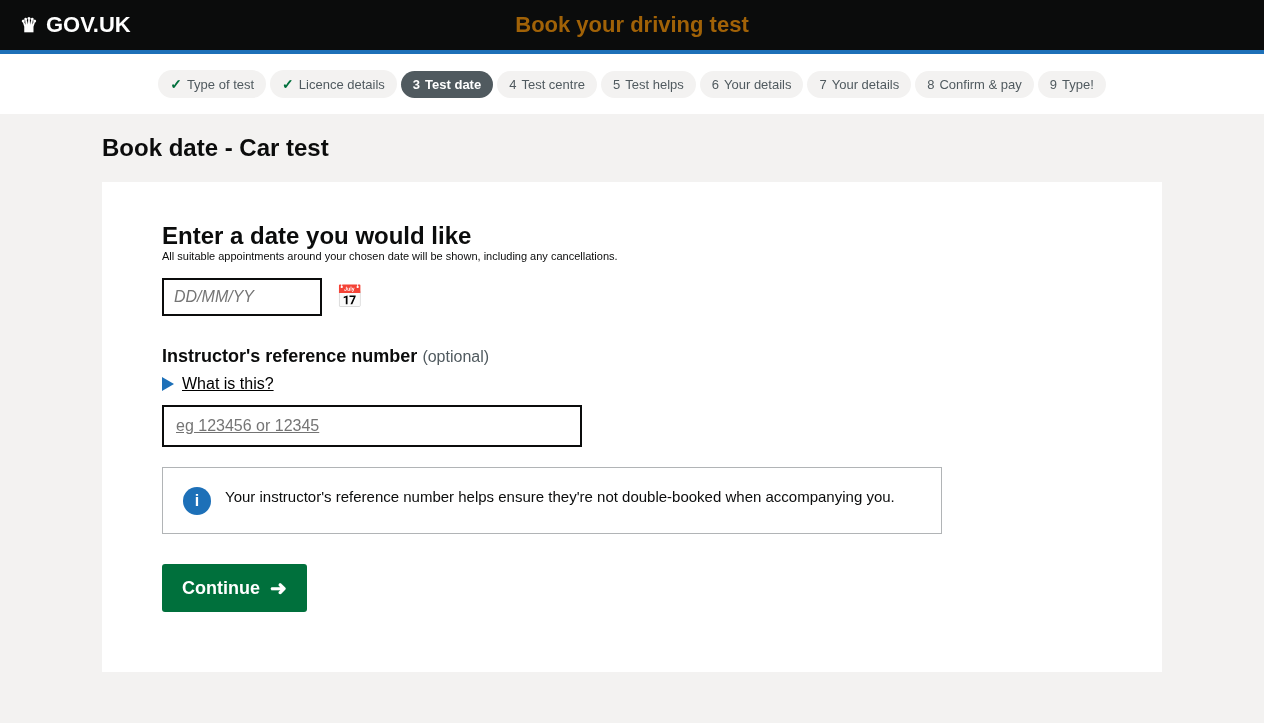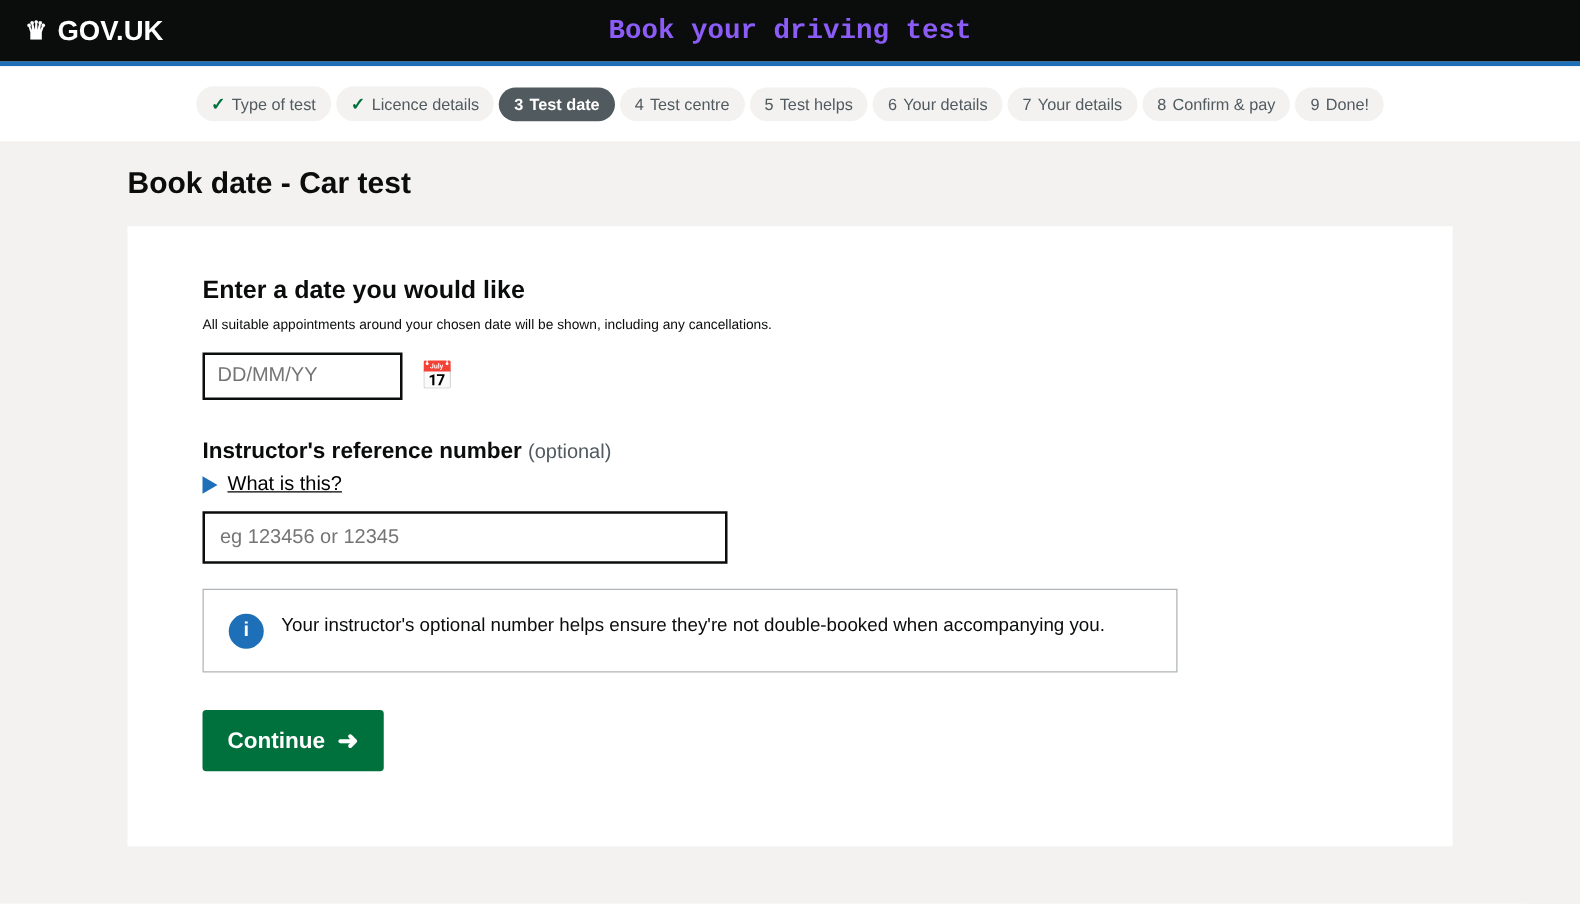--- a/index.html
+++ b/index.html
@@ -24,22 +24,21 @@
       color: white;
       font-size: 22px;
       font-weight: bold;
     }
     .crown-icon {
       font-size: 20px;
     }
     .header-title {
       font-size: 22px;
       font-weight: bold;
-      color: #8b5cf6;
-      font-family: Liberation Mono, monospace;
+      color: #a16207;
     }
 
     
     .progress-bar-top {
       height: 4px;
       background: #1d70b8;
       width: 100%;
     }
 
     
@@ -101,24 +100,23 @@
     }
 
     
     .form-card {
       background: white;
       padding: 40px 60px 60px 60px;
       max-width: 1100px;
     }
 
     .form-section-title {
-      font-size: 20px;
-      font-weight: bold;
-      color: #0b0c0c;
-      margin-bottom: 10px;
+      font-size: 24px;
+      font-weight: bold;
+      color: #0b0c0c;
     }
     .form-hint {
       font-size: 11px;
       color: #0b0c0c;
       margin-bottom: 16px;
     }
 
     
     .date-input-row {
       display: flex;
@@ -126,20 +124,21 @@
       gap: 10px;
       margin-bottom: 30px;
     }
     .date-input {
       border: 2px solid #0b0c0c;
       padding: 8px 10px;
       font-size: 16px;
       width: 160px;
       color: #701a75;
       outline: none;
+      font-style: italic;
     }
     .calendar-icon-btn {
       background: none;
       border: none;
       cursor: pointer;
       font-size: 22px;
       color: #0b0c0c;
       padding: 4px;
     }
 
@@ -184,20 +183,21 @@
     
     .instructor-input {
       border: 2px solid #0b0c0c;
       padding: 10px 12px;
       font-size: 16px;
       width: 420px;
       color: #737373;
       outline: none;
       display: block;
       margin-bottom: 20px;
+      text-decoration: underline;
     }
 
     
     .info-box {
       border: 1px solid #b1b4b6;
       background: white;
       padding: 18px 20px;
       display: flex;
       align-items: flex-start;
       gap: 14px;
@@ -293,21 +293,21 @@
     <span>Your details</span>
   </div>
 
   <div class="step step-upcoming">
     <span class="step-number">8</span>
     <span>Confirm &amp; pay</span>
   </div>
 
   <div class="step step-upcoming">
     <span class="step-number">9</span>
-    <span>Done!</span>
+    <span>Type!</span>
   </div>
 </nav>
 
 <main class="main-content">
   <h2 class="page-title">Book date - Car test</h2>
 
   <div class="form-card">
 
     <div>
       <p class="form-section-title">Enter a date you would like</p>
@@ -328,21 +328,21 @@
 
       <div class="what-is-this-row">
         <span class="triangle-icon"></span>
         <button class="what-is-this-link">What is this?</button>
       </div>
 
       <input class="instructor-input" type="text" placeholder="eg 123456 or 12345" style="">
 
       <div class="info-box">
         <div class="info-circle">i</div>
-        <p class="info-text">Your instructor's optional number helps ensure they're not double-booked when accompanying you.</p>
+        <p class="info-text">Your instructor's reference number helps ensure they're not double-booked when accompanying you.</p>
       </div>
 
       <button class="continue-btn">
         <span>Continue</span>
         <span class="continue-arrow">➜</span>
       </button>
     </div>
 
   </div>
 </main>

